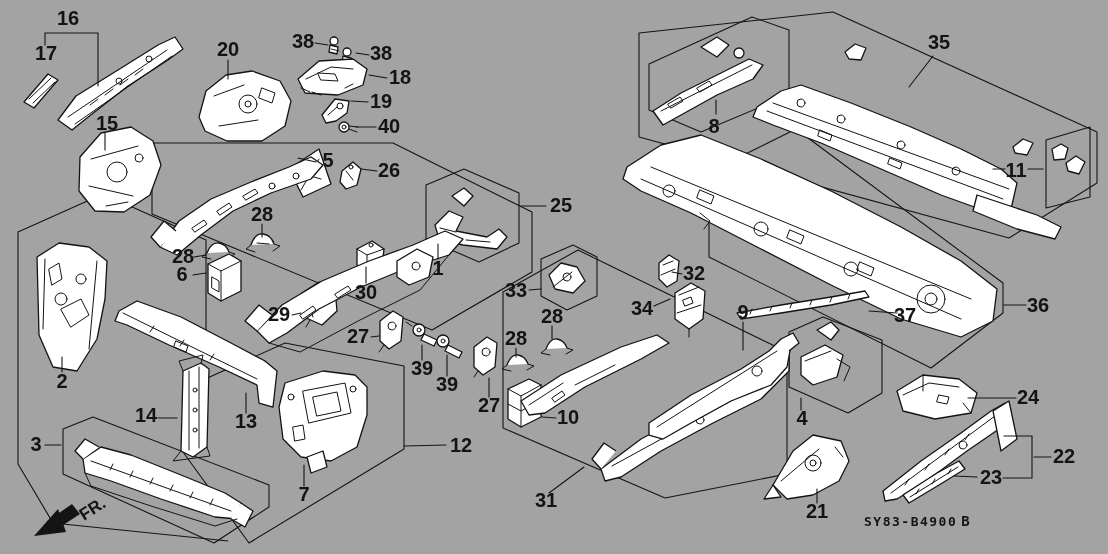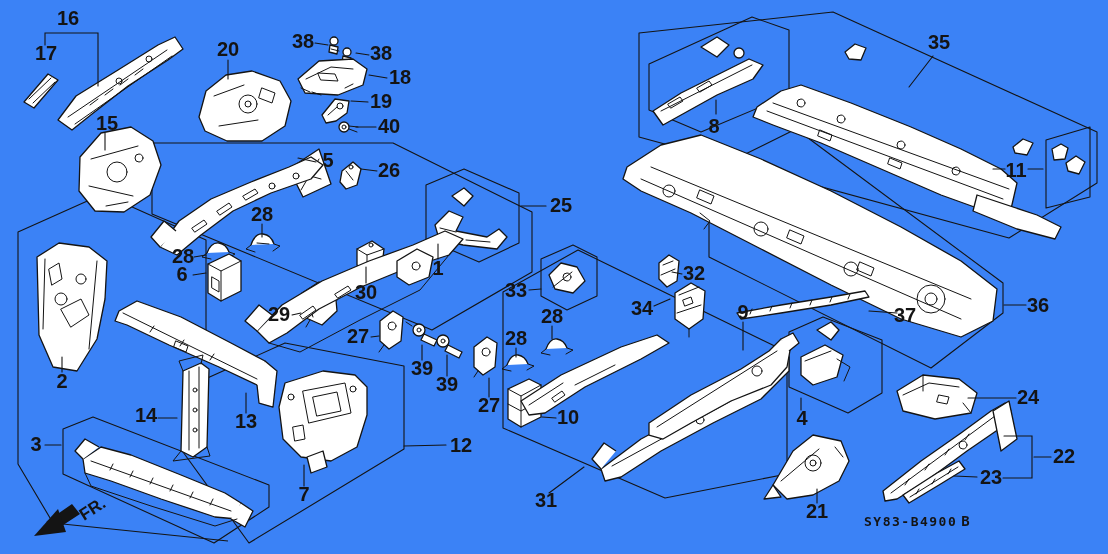--- a/index.html
+++ b/index.html
@@ -1,16 +1,16 @@
 <!DOCTYPE html>
 <html><head>
 <meta charset="utf-8">
 <style>
   html,body{margin:0;padding:0;background:#ffffff;}
-  .stage{position:relative;width:1108px;height:554px;background:#3b82f6;overflow:hidden;
+  .stage{position:relative;width:1108px;height:554px;background:#a3a3a3;overflow:hidden;
          font-family:"Liberation Sans",sans-serif;text-decoration:underline;}
   svg{display:block;}
   
   .box{fill:none;stroke:#141414;stroke-width:1.1;stroke-linejoin:round;}
   
   .p{fill:#ffffff;stroke:#141414;stroke-width:1.3;stroke-linejoin:round;}
   
   .d{fill:none;stroke:#141414;stroke-width:1;stroke-linejoin:round;stroke-linecap:round;}
   
   .ld{stroke:#141414;stroke-width:1.1;stroke-linecap:round;}

